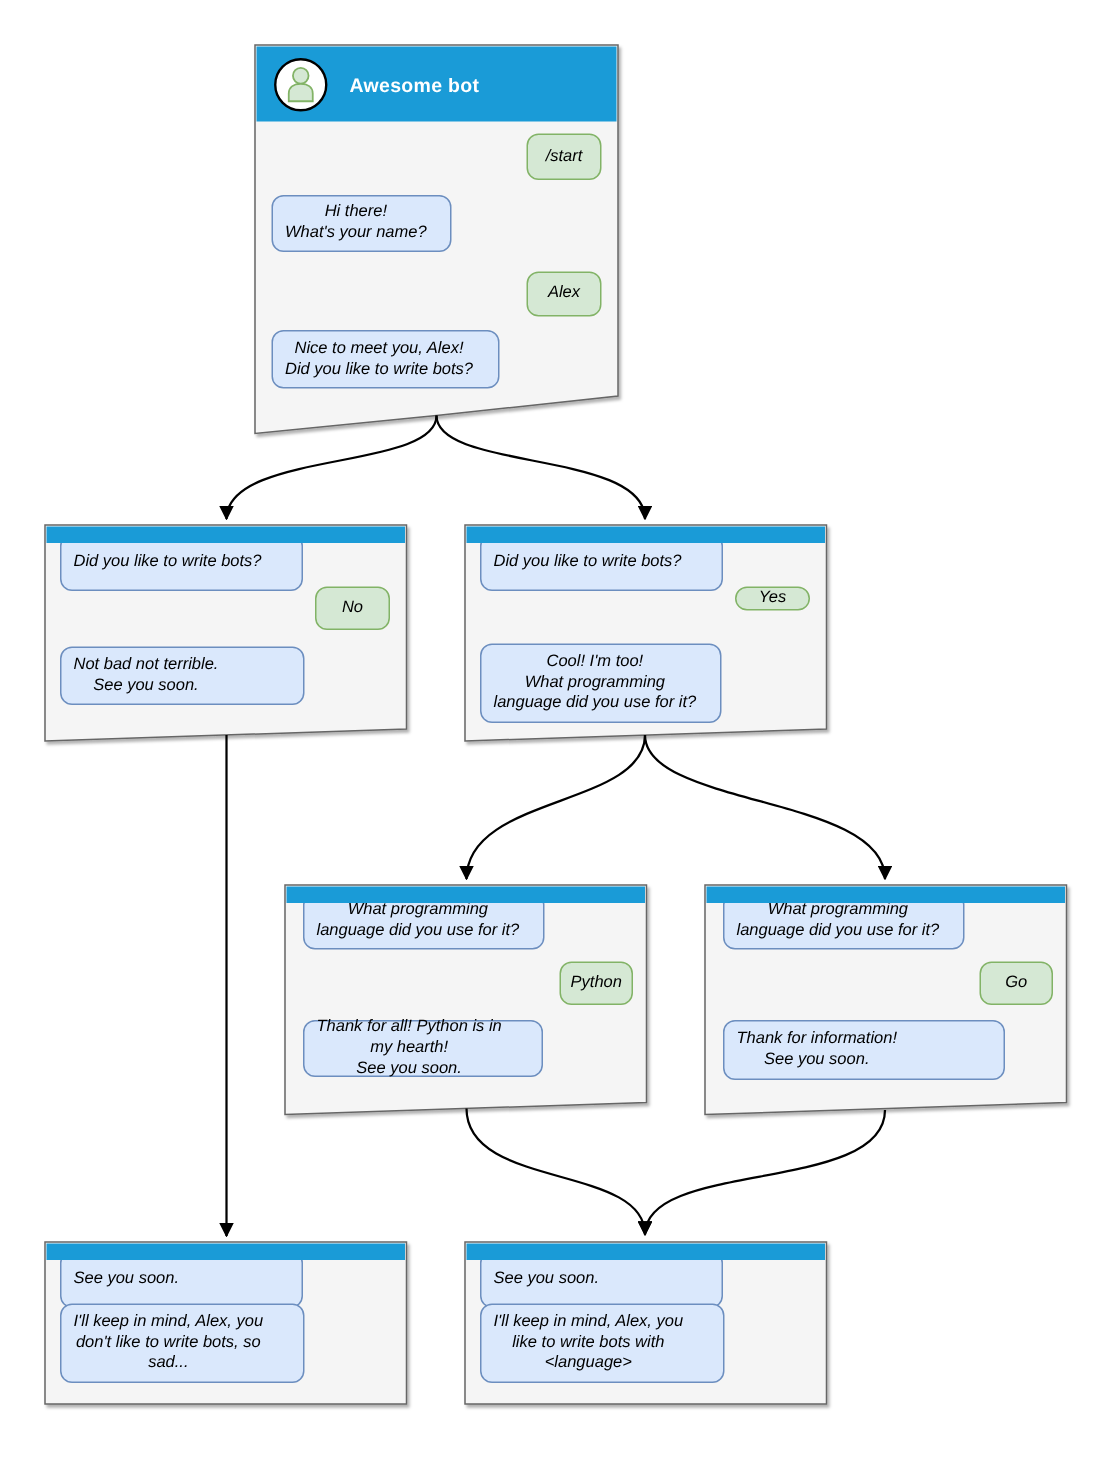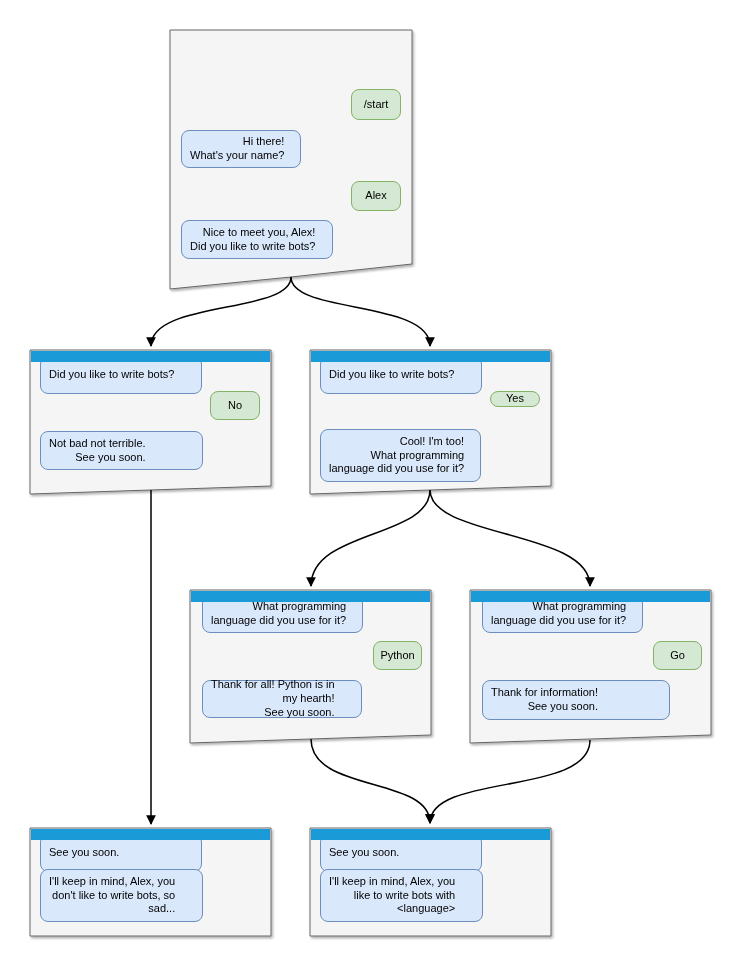--- a/index.html
+++ b/index.html
@@ -26,25 +26,25 @@
     position:absolute;background:var(--header-blue);z-index:2;
     display:flex;align-items:center;box-sizing:border-box;
   }
   .titlebar .title{
     color:var(--title-text);font-size:13px;font-weight:bold;letter-spacing:.2px;
   }
   .avatar{position:absolute;left:11px;top:7px;width:37px;height:37px;}
   .bubble{
     position:absolute;z-index:1;box-sizing:border-box;border-radius:8px;
     font-size:11px;line-height:1.25;color:var(--message-text);
-    display:flex;align-items:center;white-space:pre-line;
+    display:flex;align-items:center;white-space:pre-line;font-style:italic;
   }
   .bubble.bot{
     background:var(--bot-bubble-fill);border:1px solid var(--bot-bubble-border);
-    padding:18px 8px;justify-content:flex-start;text-align:right;
+    padding:18px 8px;justify-content:flex-start;text-align:center;
   }
   .bubble.user{
     background:var(--user-bubble-fill);border:1px solid var(--user-bubble-border);
     padding:2px 8px;justify-content:center;text-align:center;
   }
 </style>
 </head>
 <body>
 
 <div id="canvas">
@@ -69,20 +69,28 @@
 
     <path class="flow" d="M 291 277 C 291 314, 151 300, 151 346" marker-end="url(#arrhead)"></path>
     <path class="flow" d="M 291 277 C 291 314, 430 300, 430 346" marker-end="url(#arrhead)"></path>
     <path class="flow" d="M 151 490 L 151 824" marker-end="url(#arrhead)"></path>
     <path class="flow" d="M 430 490 C 430 538, 311 530, 311 586" marker-end="url(#arrhead)"></path>
     <path class="flow" d="M 430 490 C 430 538, 590 530, 590 586" marker-end="url(#arrhead)"></path>
     <path class="flow" d="M 311 739 C 311 793, 430 776, 430 823" marker-end="url(#arrhead)"></path>
     <path class="flow" d="M 590 740 C 590 796, 430 773, 430 823" marker-end="url(#arrhead)"></path>
   </svg>
 
+  <div class="titlebar" style="left:171px;top:31px;width:240px;height:50px">
+    <svg class="avatar" viewBox="0 0 37 37">
+      <circle cx="18.5" cy="18.5" r="17" fill="#ffffff" stroke="#000000" stroke-width="1.6"></circle>
+      <circle cx="18.5" cy="12.5" r="5.2" fill="#d5e8d4" stroke="#82b366" stroke-width="1.2"></circle>
+      <path d="M10.5 29.5 v-5.2 c0-4.4 3.6-6.4 8-6.4 s8 2 8 6.4 v5.2 z" fill="#d5e8d4" stroke="#82b366" stroke-width="1.2"></path>
+    </svg>
+    <span class="title" style="margin-left:62px">Awesome bot</span>
+  </div>
   <div class="bubble user" style="left:351px;top:89px;width:50px;height:31px">/start</div>
   <div class="bubble bot" style="left:181px;top:130px;width:120px;height:37px">Hi there!
 What's your name?</div>
   <div class="bubble user" style="left:351px;top:181px;width:50px;height:30px">Alex</div>
   <div class="bubble bot" style="left:181px;top:220px;width:152px;height:39px">Nice to meet you, Alex!
 Did you like to write bots?</div>
 
   <div class="titlebar" style="left:31px;top:351px;width:239px;height:11px"></div>
   <div class="bubble bot" style="left:40px;top:356px;width:162px;height:23px">Did you like to write bots?</div>
   <div class="bubble user" style="left:210px;top:391px;width:50px;height:29px">No</div>

